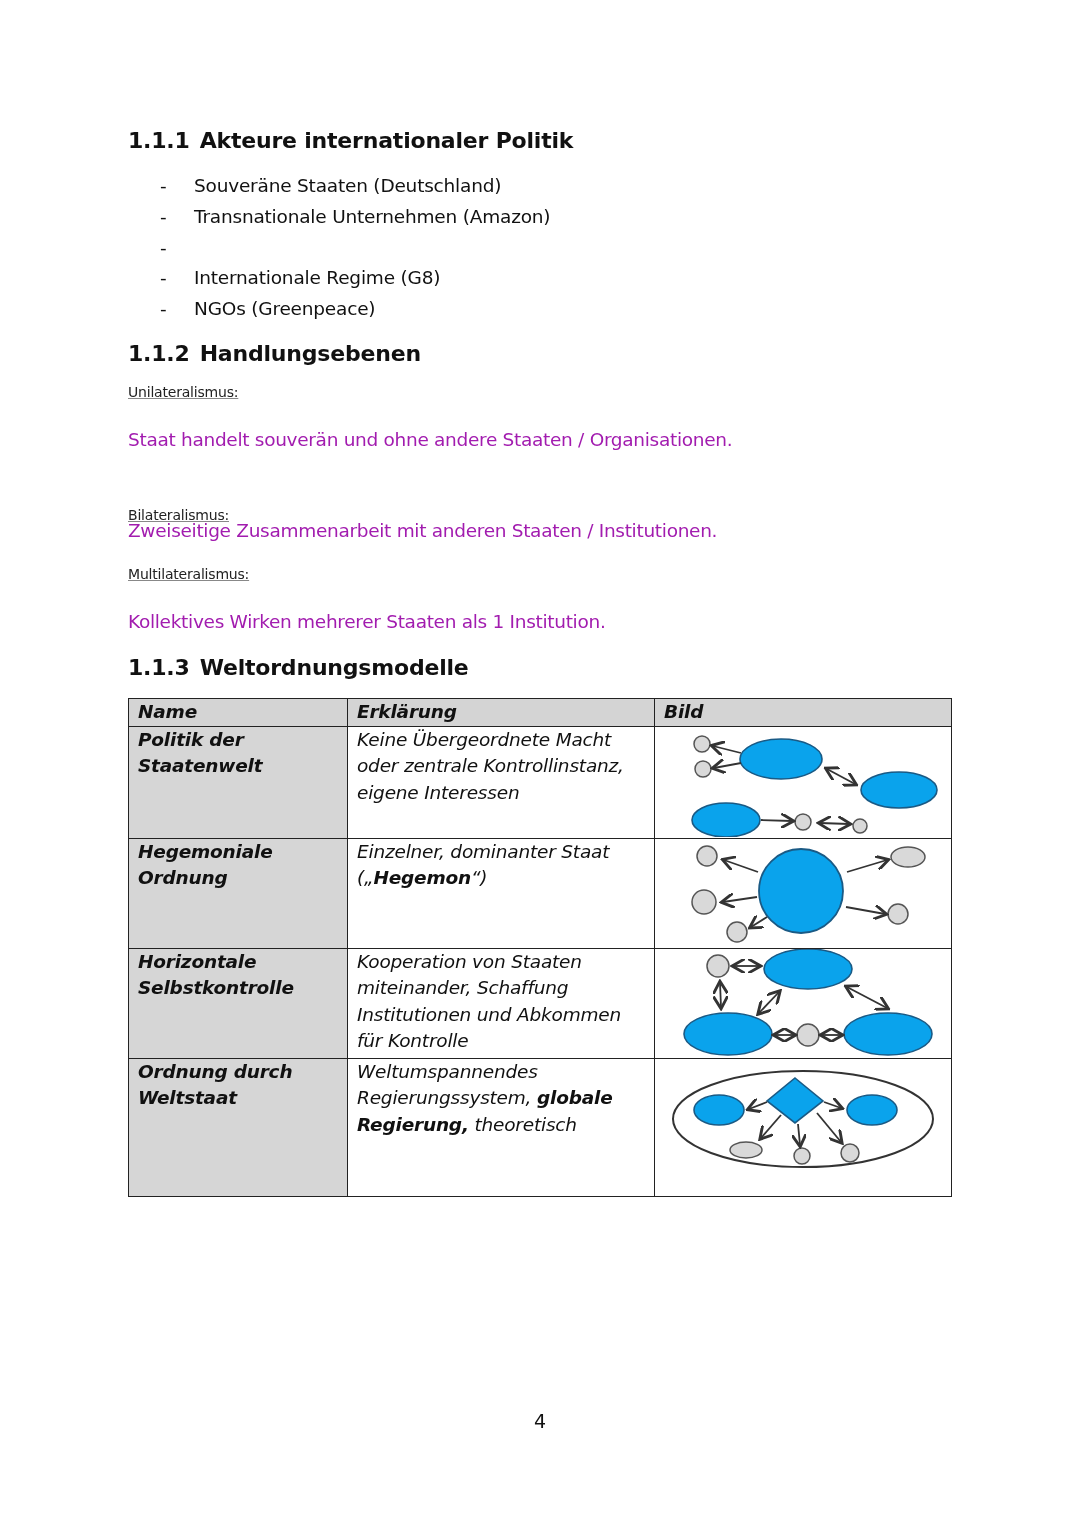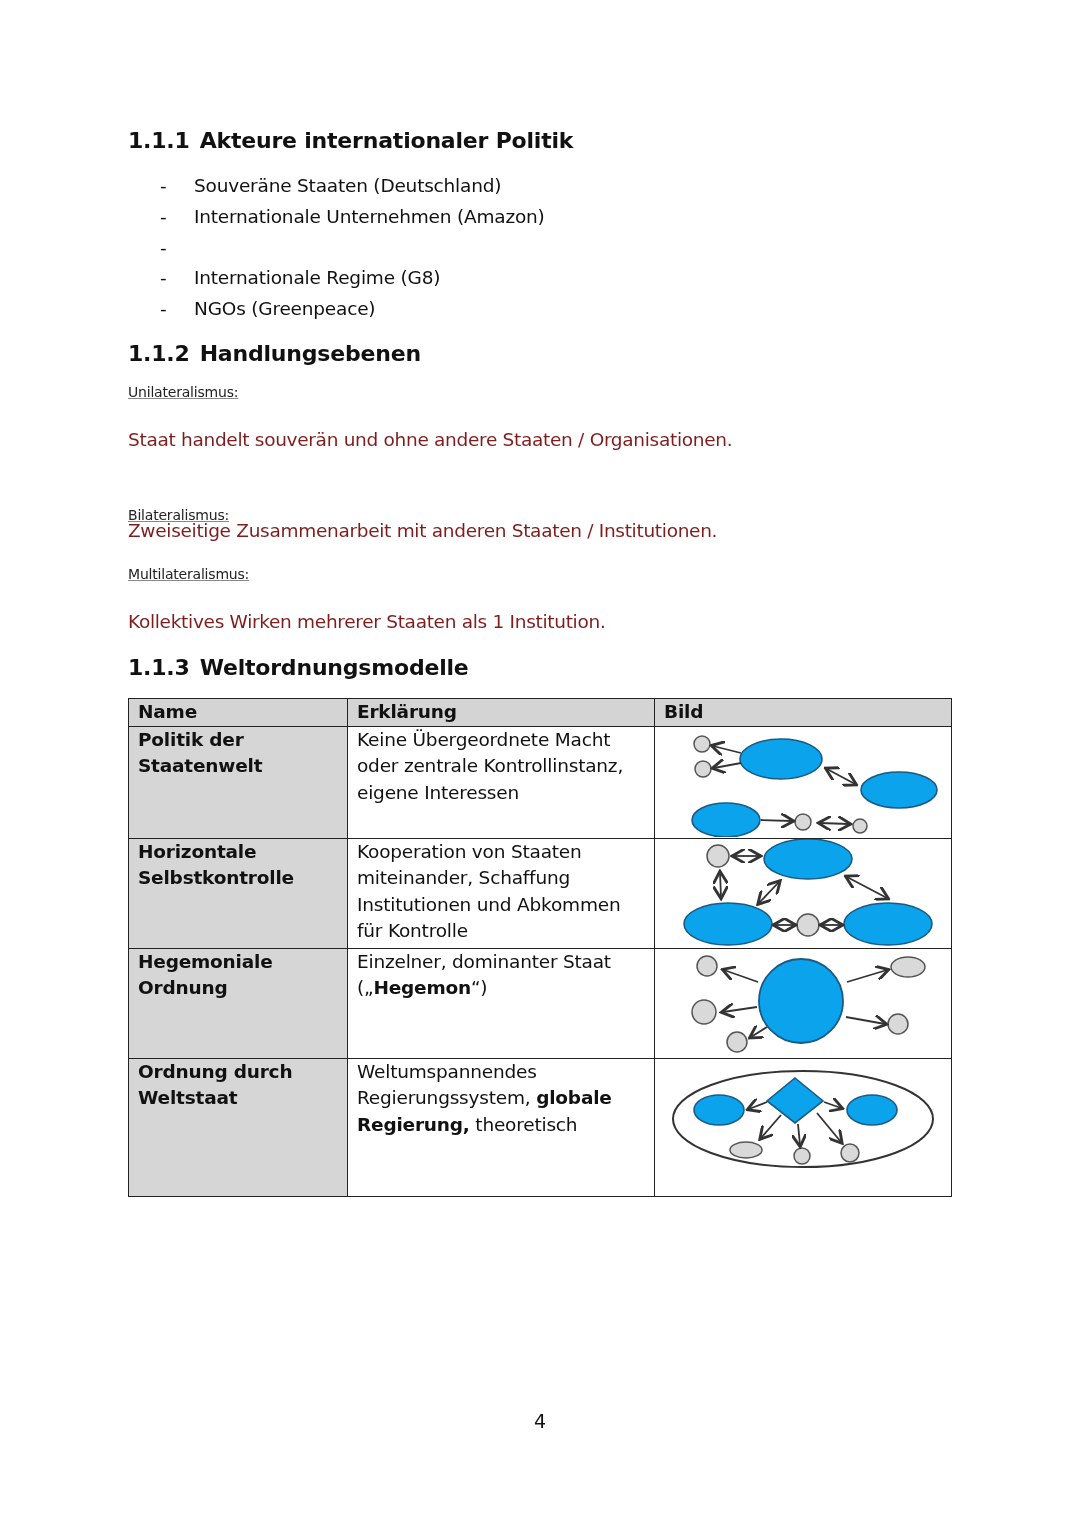--- a/index.html
+++ b/index.html
@@ -4,37 +4,37 @@
 <style>
   html, body { margin:0; padding:0; background:#ffffff; }
   body { width:1080px; height:1527px; position:relative; overflow:hidden;
          font-family:"DejaVu Sans","Liberation Sans",sans-serif; color:#111; }
   .h { position:absolute; left:128px; font-weight:bold; font-size:22px; letter-spacing:-0.2px; margin:0; }
   .h .num { margin-right:10px; }
   ul.bul { position:absolute; left:160px; top:172px; margin:0; padding:0; list-style:none; }
   ul.bul li { font-size:18.5px; height:30.8px; line-height:28px; position:relative; padding-left:34px; letter-spacing:-0.2px; }
   ul.bul li .dash { position:absolute; left:0; top:0; }
   .sub { position:absolute; left:128px; font-size:14px; text-decoration:underline; text-decoration-color:#888; letter-spacing:-0.2px; color:#222; }
-  .para { position:absolute; left:128px; font-size:18.5px; letter-spacing:-0.3px; color:#7f1d1d; }
-  table.tbl { position:absolute; left:128px; top:698px; border-collapse:collapse; width:824px; font-size:18.5px; }
+  .para { position:absolute; left:128px; font-size:18.5px; letter-spacing:-0.3px; color:#a21caf; }
+  table.tbl { position:absolute; left:128px; top:698px; border-collapse:collapse; width:824px; font-size:18.5px;font-style:italic; }
   table.tbl td, table.tbl th { border:1.5px solid #222; vertical-align:top; text-align:left; padding:0 9px; line-height:26.5px; letter-spacing:-0.2px; }
   table.tbl th { background:#d4d4d4; font-weight:bold; height:26px; }
   table.tbl td.name { background:#d6d6d6; font-weight:bold; width:200px; }
   table.tbl td.expl { width:288px; }
   table.tbl td.img { padding:0; width:296px; }
   .pg { position:absolute; top:1410px; left:0; width:1080px; text-align:center; font-size:19px; }
   svg { display:block; }
 </style>
 </head>
 <body>
 
 <h2 class="h" style="top:128px;"><span class="num">1.1.1</span><span>Akteure internationaler Politik</span></h2>
 <ul class="bul">
   <li><span class="dash">-</span><span>Souveräne Staaten (Deutschland)</span></li>
-  <li><span class="dash">-</span><span>Internationale Unternehmen (Amazon)</span></li>
+  <li><span class="dash">-</span><span>Transnationale Unternehmen (Amazon)</span></li>
   <li><span class="dash">-</span></li>
   <li><span class="dash">-</span><span>Internationale Regime (G8)</span></li>
   <li><span class="dash">-</span><span>NGOs (Greenpeace)</span></li>
 </ul>
 
 <h2 class="h" style="top:341px;"><span class="num">1.1.2</span><span>Handlungsebenen</span></h2>
 <div class="sub" style="top:384px;">Unilateralismus:</div>
 <div class="para" style="top:429px;">Staat handelt souverän und ohne andere Staaten / Organisationen.</div>
 <div class="sub" style="top:475px;margin-top:32px;">Bilateralismus:</div>
 <div class="para" style="top:520px;">Zweiseitige Zusammenarbeit mit anderen Staaten / Institutionen.</div>
@@ -77,20 +77,49 @@
           <line x1="86" y1="36" x2="59" y2="41" marker-end="url(#ah)"></line>
           <line x1="172" y1="42" x2="200" y2="57" marker-start="url(#ah)" marker-end="url(#ah)"></line>
           <line x1="106" y1="93" x2="137" y2="94" marker-end="url(#ah)"></line>
           <line x1="165" y1="96" x2="194" y2="97" marker-start="url(#ah)" marker-end="url(#ah)"></line>
         </g>
       </svg>
     </td>
   </tr>
 
   <tr style="height:110px;">
+    <td class="name"><span>Hegemoniale</span><br><span>Ordnung</span></td>
+    <td class="expl"><span>Einzelner, dominanter Staat</span><br><span>(„</span><b>Hegemon</b><span>“)</span></td>
+    <td class="img">
+      <svg width="296" height="108" viewBox="0 0 296 108">
+        <defs>
+          <marker id="ah2" markerWidth="8" markerHeight="8" refX="6" refY="4" orient="auto-start-reverse">
+                <path d="M0,0 L7,4 L0,8" fill="none" stroke="#333" stroke-width="1.6"></path>
+              </marker>
+        </defs>
+        <circle cx="146" cy="52" r="42" fill="#0aa3ec" stroke="#1a5a85" stroke-width="1.8"></circle>
+        <g stroke="#555" stroke-width="1.5" fill="#d9d9d9">
+          <circle cx="52" cy="17" r="10"></circle>
+          <circle cx="49" cy="63" r="12"></circle>
+          <circle cx="82" cy="93" r="10"></circle>
+          <ellipse cx="253" cy="18" rx="17" ry="10"></ellipse>
+          <circle cx="243" cy="75" r="10"></circle>
+        </g>
+        <g stroke="#333" stroke-width="1.8" fill="none">
+          <line x1="103" y1="33" x2="69" y2="21" marker-end="url(#ah2)"></line>
+          <line x1="102" y1="58" x2="68" y2="63" marker-end="url(#ah2)"></line>
+          <line x1="112" y1="78" x2="96" y2="88" marker-end="url(#ah2)"></line>
+          <line x1="192" y1="33" x2="232" y2="21" marker-end="url(#ah2)"></line>
+          <line x1="191" y1="68" x2="230" y2="75" marker-end="url(#ah2)"></line>
+        </g>
+      </svg>
+    </td>
+  </tr>
+
+  <tr style="height:110px;">
     <td class="name"><span>Horizontale</span><br><span>Selbstkontrolle</span></td>
     <td class="expl"><span>Kooperation von Staaten</span><br><span>miteinander, Schaffung</span><br><span>Institutionen und Abkommen</span><br><span>für Kontrolle</span></td>
     <td class="img">
       <svg width="296" height="108" viewBox="0 0 296 108">
         <defs>
           <marker id="ah3" markerWidth="8" markerHeight="8" refX="6" refY="4" orient="auto-start-reverse">
                 <path d="M0,0 L7,4 L0,8" fill="none" stroke="#333" stroke-width="1.6"></path>
               </marker>
         </defs>
         <g stroke="#1a5a85" stroke-width="1.6" fill="#0aa3ec">
@@ -102,49 +131,20 @@
           <circle cx="63" cy="17" r="11"></circle>
           <circle cx="153" cy="86" r="11"></circle>
         </g>
         <g stroke="#333" stroke-width="1.8" fill="none">
           <line x1="79" y1="17" x2="104" y2="17" marker-start="url(#ah3)" marker-end="url(#ah3)"></line>
           <line x1="65" y1="34" x2="66" y2="58" marker-start="url(#ah3)" marker-end="url(#ah3)"></line>
           <line x1="104" y1="64" x2="124" y2="43" marker-start="url(#ah3)" marker-end="url(#ah3)"></line>
           <line x1="192" y1="38" x2="232" y2="59" marker-start="url(#ah3)" marker-end="url(#ah3)"></line>
           <line x1="120" y1="86" x2="139" y2="86" marker-start="url(#ah3)" marker-end="url(#ah3)"></line>
           <line x1="167" y1="86" x2="186" y2="86" marker-start="url(#ah3)" marker-end="url(#ah3)"></line>
-        </g>
-      </svg>
-    </td>
-  </tr>
-
-  <tr style="height:110px;">
-    <td class="name"><span>Hegemoniale</span><br><span>Ordnung</span></td>
-    <td class="expl"><span>Einzelner, dominanter Staat</span><br><span>(„</span><b>Hegemon</b><span>“)</span></td>
-    <td class="img">
-      <svg width="296" height="108" viewBox="0 0 296 108">
-        <defs>
-          <marker id="ah2" markerWidth="8" markerHeight="8" refX="6" refY="4" orient="auto-start-reverse">
-                <path d="M0,0 L7,4 L0,8" fill="none" stroke="#333" stroke-width="1.6"></path>
-              </marker>
-        </defs>
-        <circle cx="146" cy="52" r="42" fill="#0aa3ec" stroke="#1a5a85" stroke-width="1.8"></circle>
-        <g stroke="#555" stroke-width="1.5" fill="#d9d9d9">
-          <circle cx="52" cy="17" r="10"></circle>
-          <circle cx="49" cy="63" r="12"></circle>
-          <circle cx="82" cy="93" r="10"></circle>
-          <ellipse cx="253" cy="18" rx="17" ry="10"></ellipse>
-          <circle cx="243" cy="75" r="10"></circle>
-        </g>
-        <g stroke="#333" stroke-width="1.8" fill="none">
-          <line x1="103" y1="33" x2="69" y2="21" marker-end="url(#ah2)"></line>
-          <line x1="102" y1="58" x2="68" y2="63" marker-end="url(#ah2)"></line>
-          <line x1="112" y1="78" x2="96" y2="88" marker-end="url(#ah2)"></line>
-          <line x1="192" y1="33" x2="232" y2="21" marker-end="url(#ah2)"></line>
-          <line x1="191" y1="68" x2="230" y2="75" marker-end="url(#ah2)"></line>
         </g>
       </svg>
     </td>
   </tr>
 
   <tr style="height:138px;">
     <td class="name"><span>Ordnung durch</span><br><span>Weltstaat</span></td>
     <td class="expl"><span>Weltumspannendes</span><br><span>Regierungssystem, </span><b>globale</b><br><b>Regierung,</b><span> theoretisch</span></td>
     <td class="img">
       <svg width="296" height="136" viewBox="0 0 296 136">

